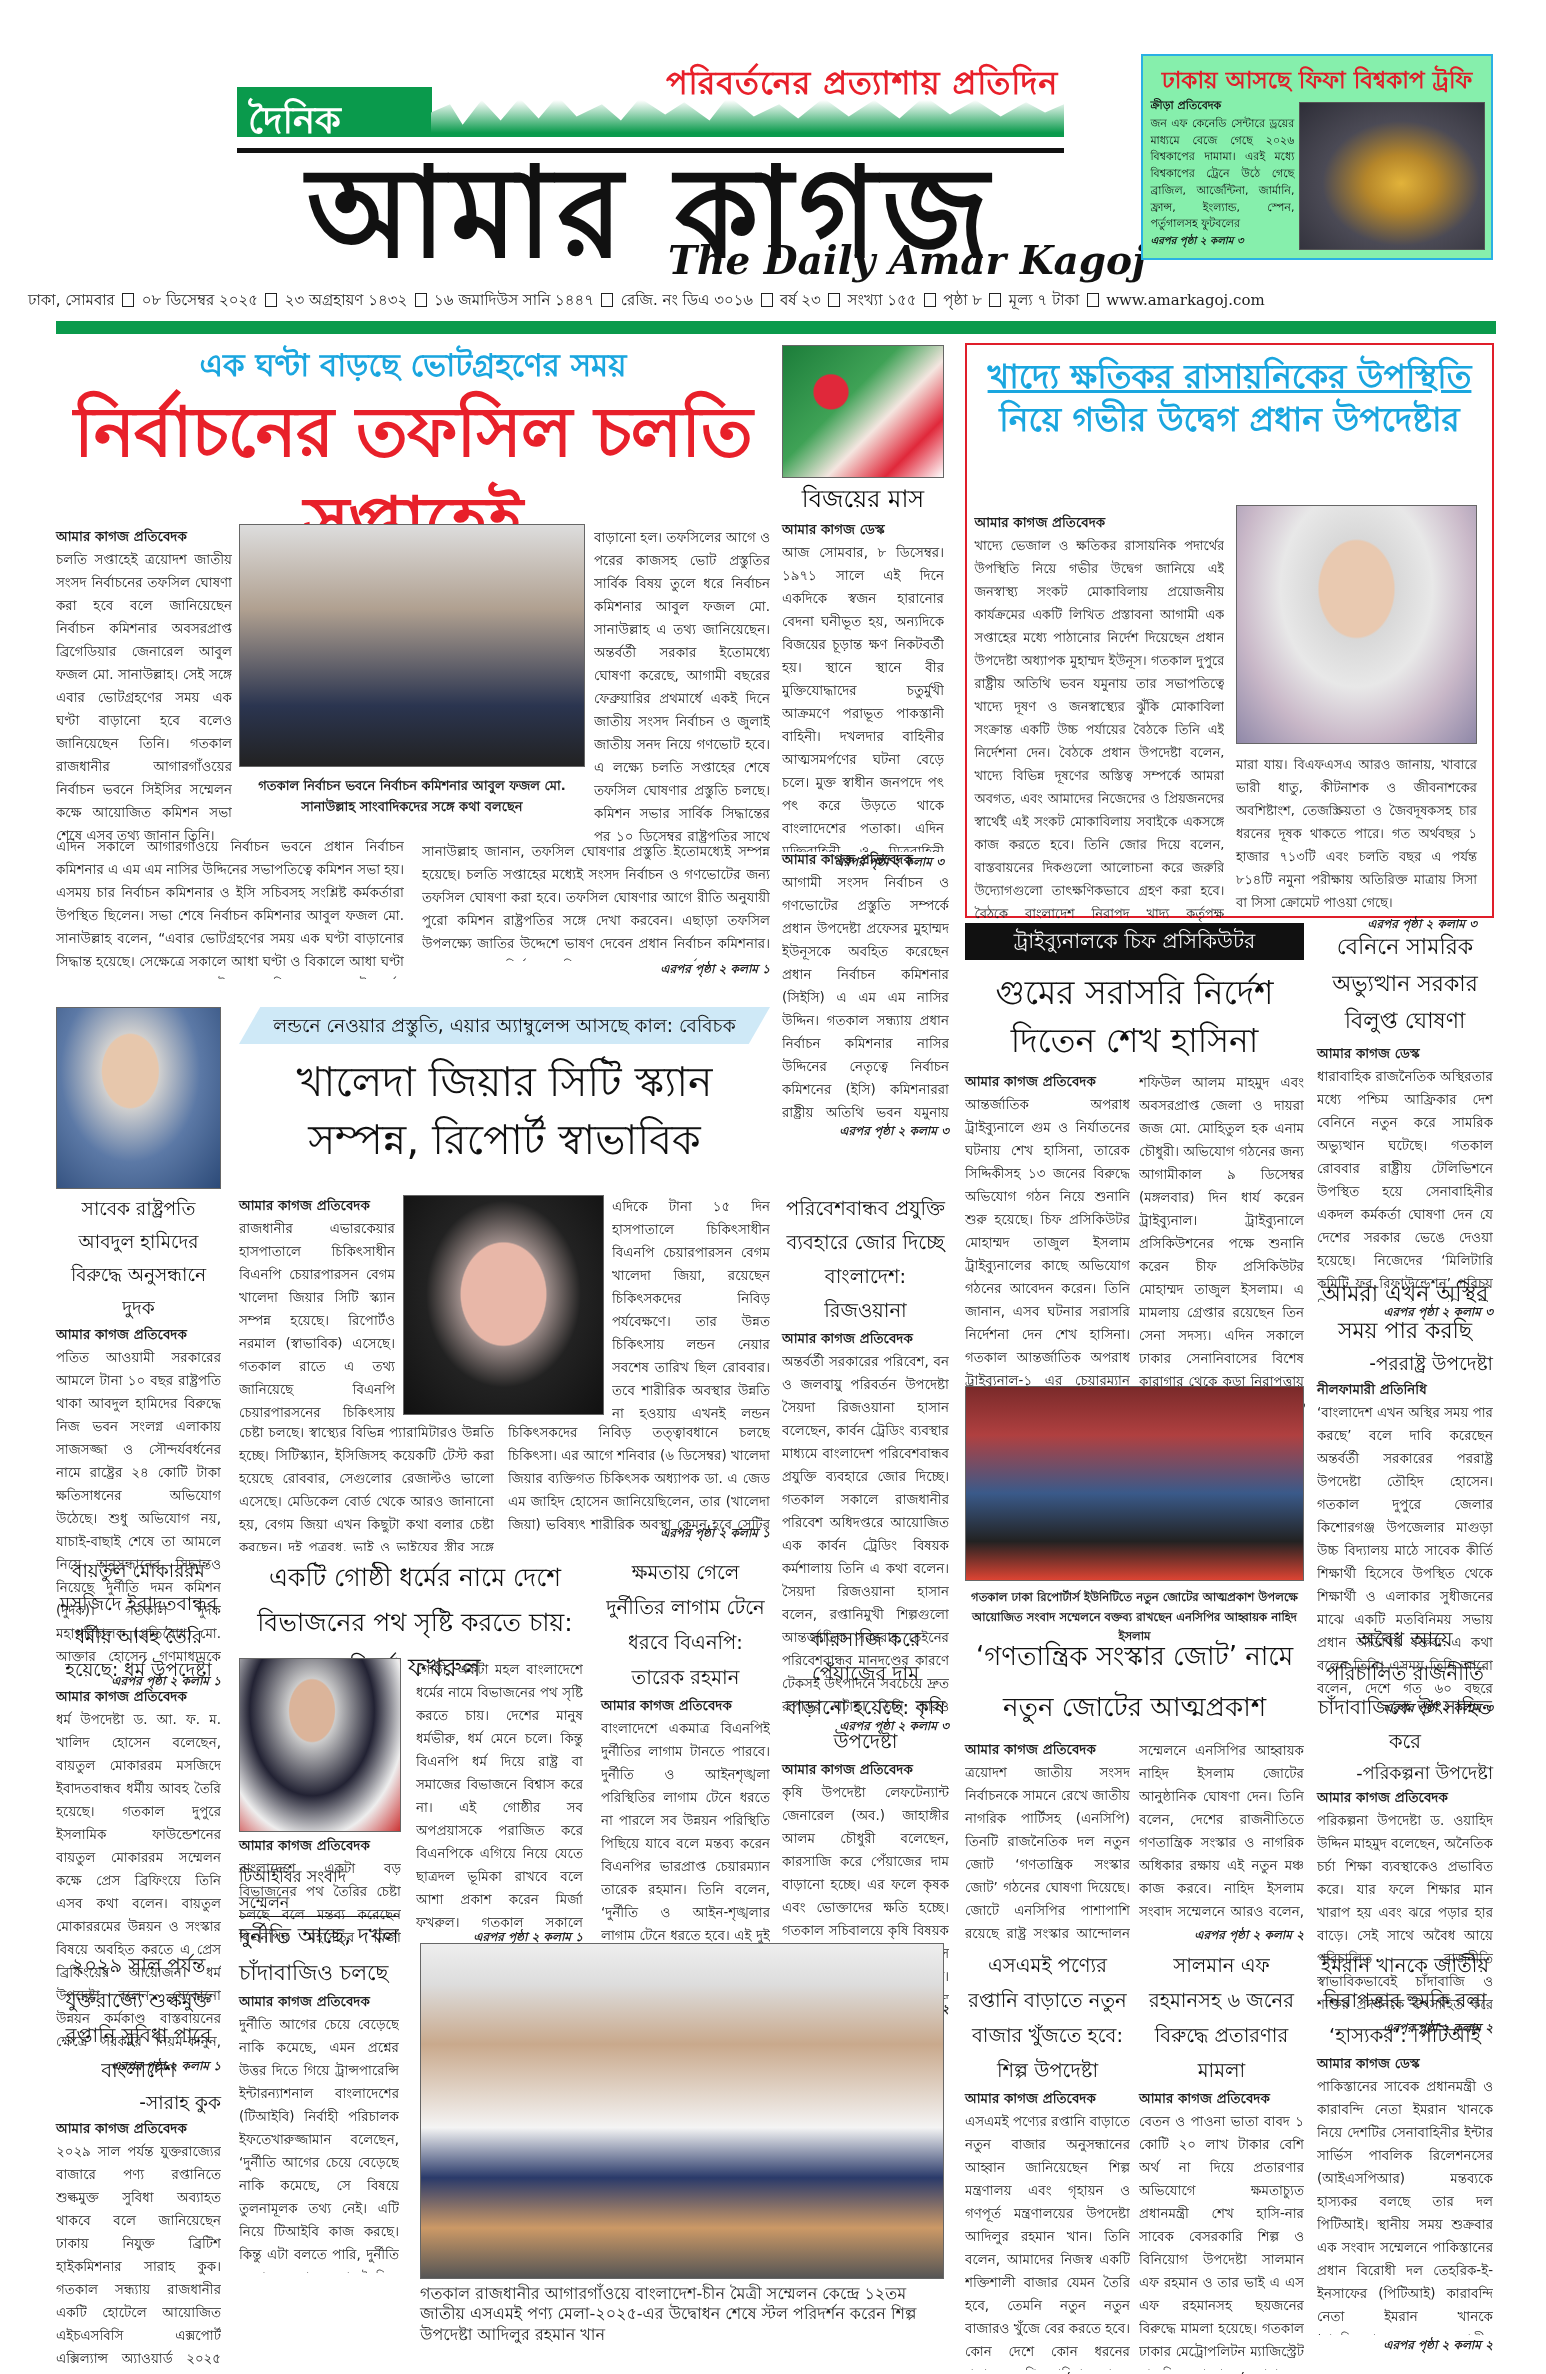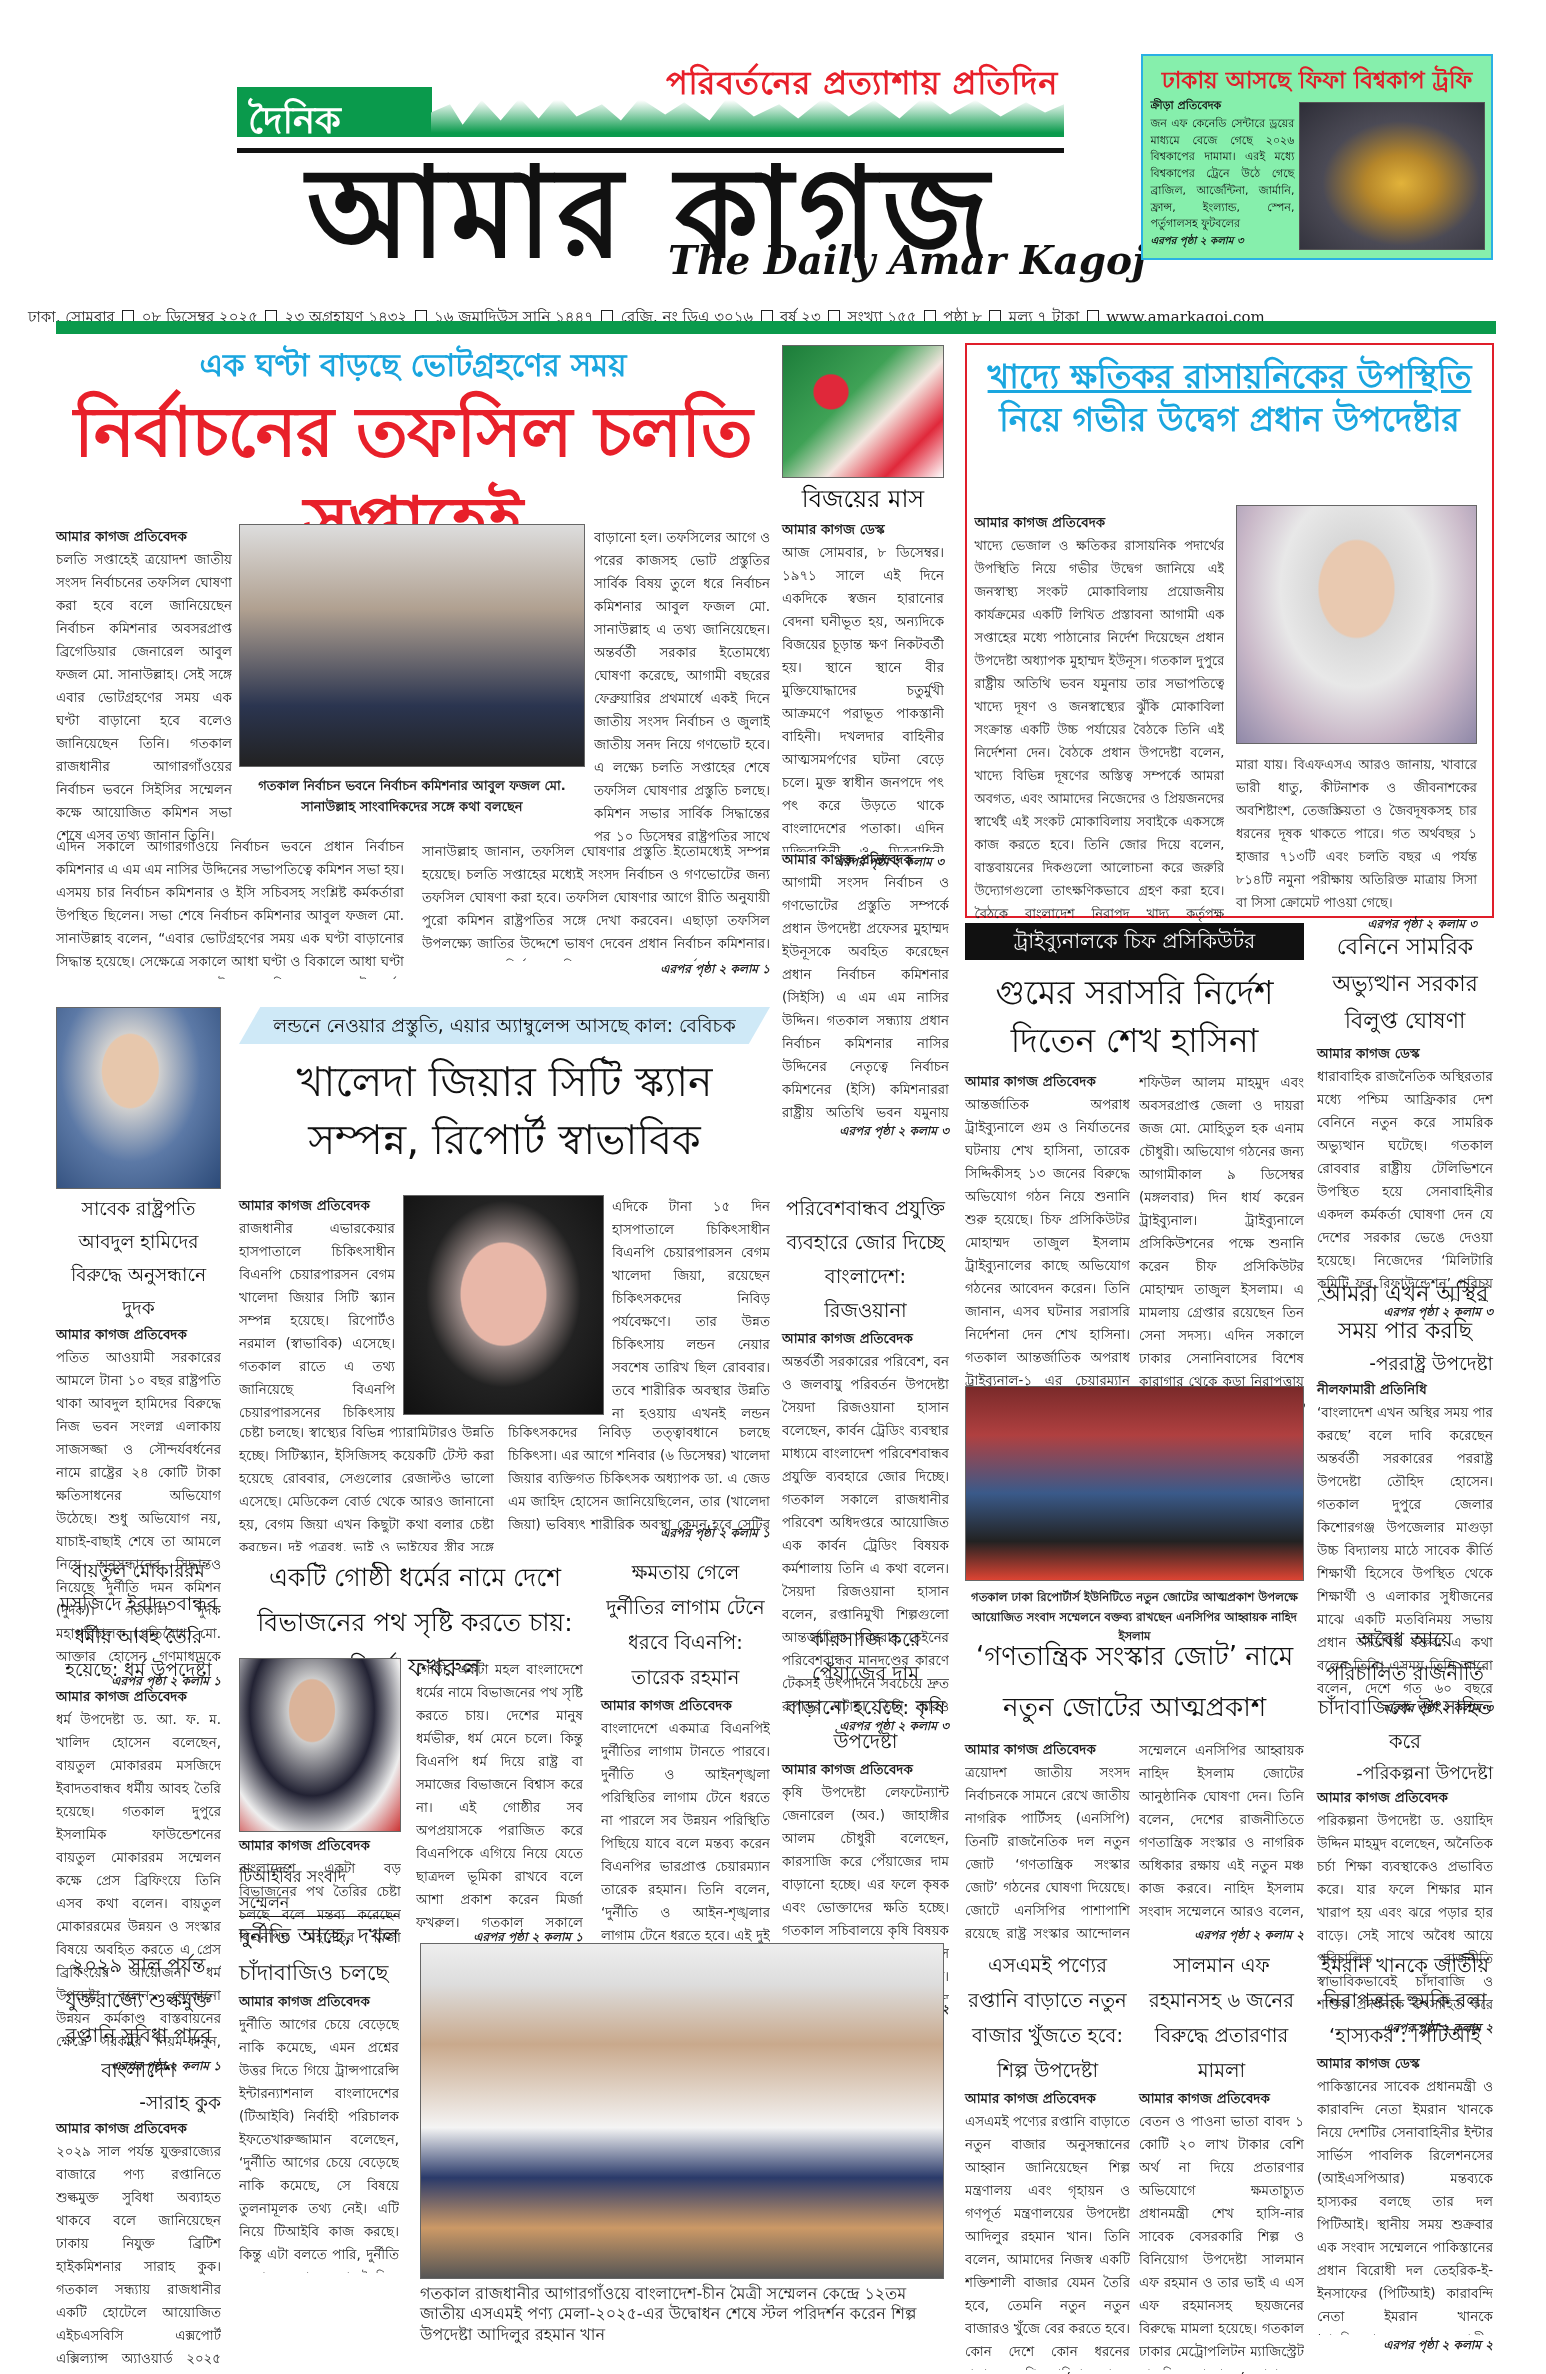--- a/index.html
+++ b/index.html
@@ -38,21 +38,21 @@
 <div class="abs fifa-box" style="left:1141px;top:54px;width:352px;height:206px;">
   <div style="color:#e01e2a;font-size:23px;font-weight:bold;text-align:center;padding-top:5.6px;">ঢাকায় আসছে ফিফা বিশ্বকাপ ট্রফি</div>
   <div style="position:absolute;left:7.4px;top:41px;width:144px;">
     <div style="font-size:11px;font-weight:bold;">ক্রীড়া প্রতিবেদক</div>
     <div style="font-size:11px;line-height:16.7px;text-align:justify;">জন এফ কেনেডি সেন্টারে ড্রয়ের মাধ্যমে বেজে গেছে ২০২৬ বিশ্বকাপের দামামা। এরই মধ্যে বিশ্বকাপের ট্রেনে উঠে গেছে ব্রাজিল, আর্জেন্টিনা, জার্মানি, ফ্রান্স, ইংল্যান্ড, স্পেন, পর্তুগালসহ ফুটবলের</div>
     <div style="font-size:10.2px;font-style:italic;font-weight:bold;">এরপর পৃষ্ঠা ২ কলাম ৩</div>
   </div>
   <div class="abs" style="left:156px;top:46px;width:186px;height:148px;background:radial-gradient(ellipse at 55% 55%,#e2b33a 0%,#b5862a 25%,#4b4a55 55%,#2e2e38 100%);border:0.9px solid #555"></div>
 </div>
 
-<div class="abs dateline" style="left:28px;top:305px;">
+<div class="abs dateline" style="left:28px;top:288px;">
   <span>ঢাকা, সোমবার</span><span class="sep"></span><span>০৮ ডিসেম্বর ২০২৫</span><span class="sep"></span><span>২৩ অগ্রহায়ণ ১৪৩২</span><span class="sep"></span><span>১৬ জমাদিউস সানি ১৪৪৭</span><span class="sep"></span><span>রেজি. নং ডিএ ৩০১৬</span><span class="sep"></span><span>বর্ষ ২৩</span><span class="sep"></span><span>সংখ্যা ১৫৫</span><span class="sep"></span><span>পৃষ্ঠা ৮</span><span class="sep"></span><span>মূল্য ৭ টাকা</span><span class="sep"></span><span style="font-family:'DejaVu Serif',serif">www.amarkagoj.com</span>
 </div>
 <div class="abs green-bar" style="left:56px;top:321px;width:1440px;height:13px;"></div>
 
 <div class="abs hd" style="left:56px;top:345px;width:714px;color:#1aa6df;font-size:31px;font-weight:bold;">এক ঘণ্টা বাড়ছে ভোটগ্রহণের সময়</div>
 <div class="abs hd" style="left:51px;top:388px;width:724px;color:#e8202a;font-size:69px;font-weight:bold;letter-spacing:-0.9px;">নির্বাচনের তফসিল চলতি সপ্তাহেই</div>
 
 <div class="abs" style="left:56px;top:526px;width:176px;">
   <div class="byline">আমার কাগজ প্রতিবেদক</div>
   <div class="body-txt" style="height:339px;overflow:hidden">চলতি সপ্তাহেই ত্রয়োদশ জাতীয় সংসদ নির্বাচনের তফসিল ঘোষণা করা হবে বলে জানিয়েছেন নির্বাচন কমিশনার অবসরপ্রাপ্ত ব্রিগেডিয়ার জেনারেল আবুল ফজল মো. সানাউল্লাহ। সেই সঙ্গে এবার ভোটগ্রহণের সময় এক ঘণ্টা বাড়ানো হবে বলেও জানিয়েছেন তিনি। গতকাল রাজধানীর আগারগাঁওয়ের নির্বাচন ভবনে সিইসির সম্মেলন কক্ষে আয়োজিত কমিশন সভা শেষে এসব তথ্য জানান তিনি।</div>

